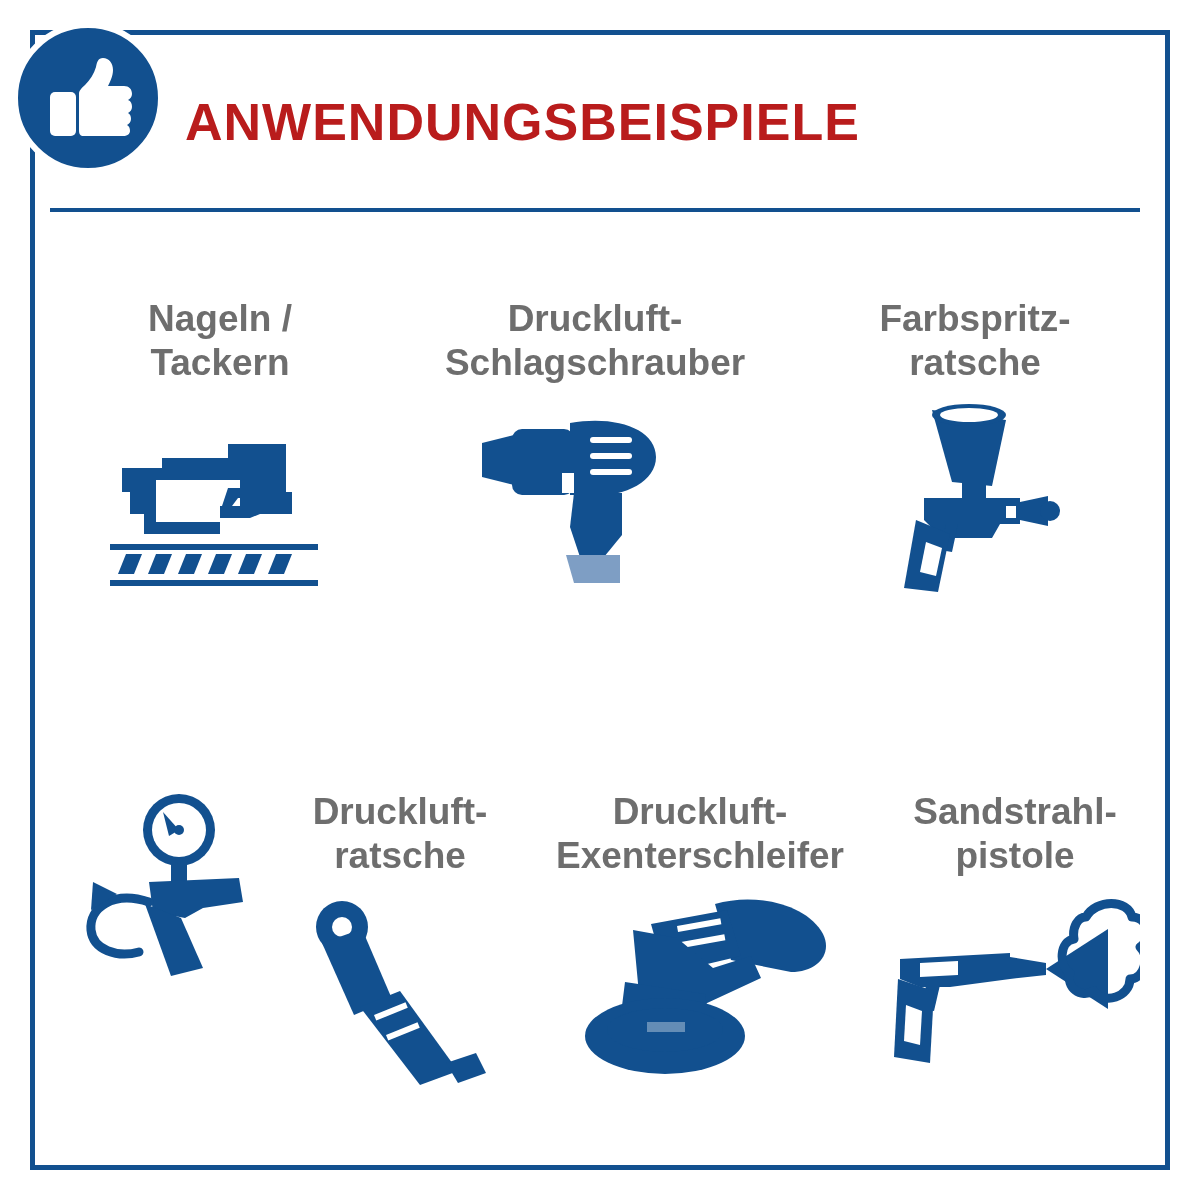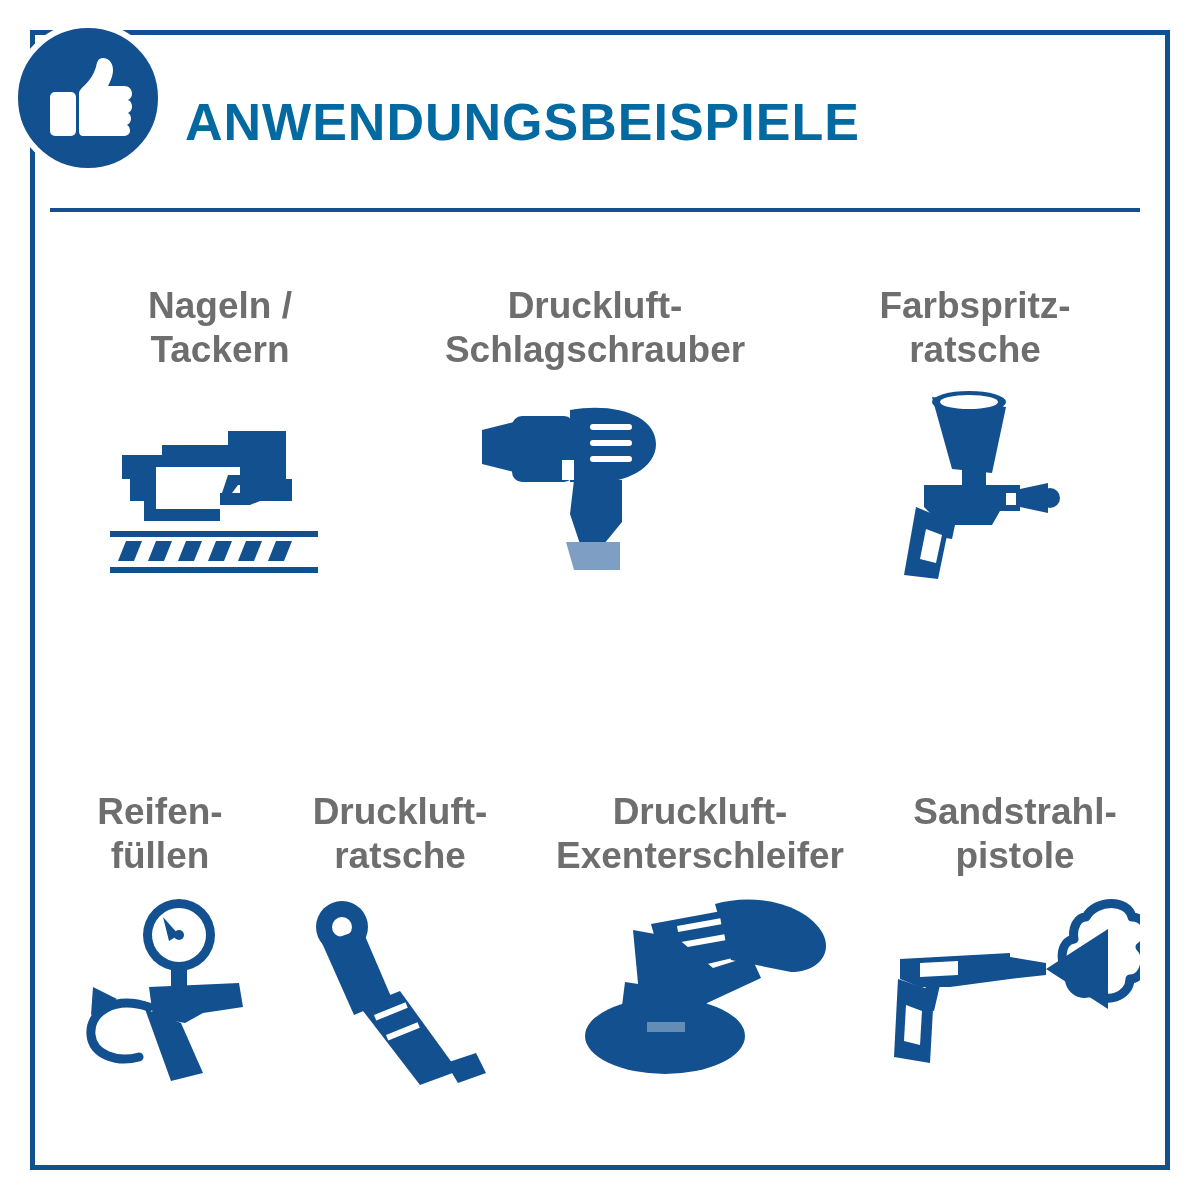--- a/index.html
+++ b/index.html
@@ -56,21 +56,21 @@
     position: absolute;
     left: 185px;
     top: 95px;
     width: 950px;
   }
   .header h1 {
     margin: 0;
     font-size: 52px;
     font-weight: bold;
     letter-spacing: 1px;
-    color: #0369a1;
+    color: #b91c1c;
     line-height: 1.05;
   }
   .header-rule {
     position: absolute;
     left: 50px;
     top: 208px;
     width: 1090px;
     height: 4px;
     background: #12508f;
   }
@@ -96,21 +96,21 @@
   }
   .cell .art {
     display: flex;
     align-items: flex-end;
     justify-content: center;
     height: 200px;
   }
   .cell.r2 .art { height: 190px; }
 
   
-  .row1 { left: 55px; top: 284px; width: 1090px; }
+  .row1 { left: 55px; top: 297px; width: 1090px; }
   .row1 .cell:nth-child(1) { width: 330px; }
   .row1 .cell:nth-child(2) { width: 420px; }
   .row1 .cell:nth-child(3) { width: 340px; }
 
   
   .row2 { left: 45px; top: 790px; width: 1110px; }
   .row2 .cell:nth-child(1) { width: 230px; }
   .row2 .cell:nth-child(2) { width: 250px; }
   .row2 .cell:nth-child(3) { width: 350px; }
   .row2 .cell:nth-child(4) { width: 280px; }
@@ -217,22 +217,20 @@
           <path class="p" d="M36 118 L70 132 L58 190 L24 186 Z"></path>
           <path d="M46 140 L62 146 L56 174 L40 170 Z" fill="#ffffff"></path>
         </svg>
       </div>
     </div>
   </div>
 
   <div class="row row2">
 
     <div class="cell r2">
-      <p class="label">Reifen-
-füllen</p>
       <div class="art">
         <svg width="215" height="190" viewBox="0 0 215 190" aria-hidden="true">
 
           <circle class="p" cx="126" cy="40" r="36"></circle>
           <circle cx="126" cy="40" r="27" fill="#ffffff"></circle>
           <g class="p">
             <path d="M126 4 l5 8 l-10 0 Z"></path>
             <path d="M162 40 l-8 5 l0 -10 Z"></path>
             <path d="M90 40 l8 -5 l0 10 Z"></path>
             <path d="M126 76 l-5 -8 l10 0 Z"></path>

